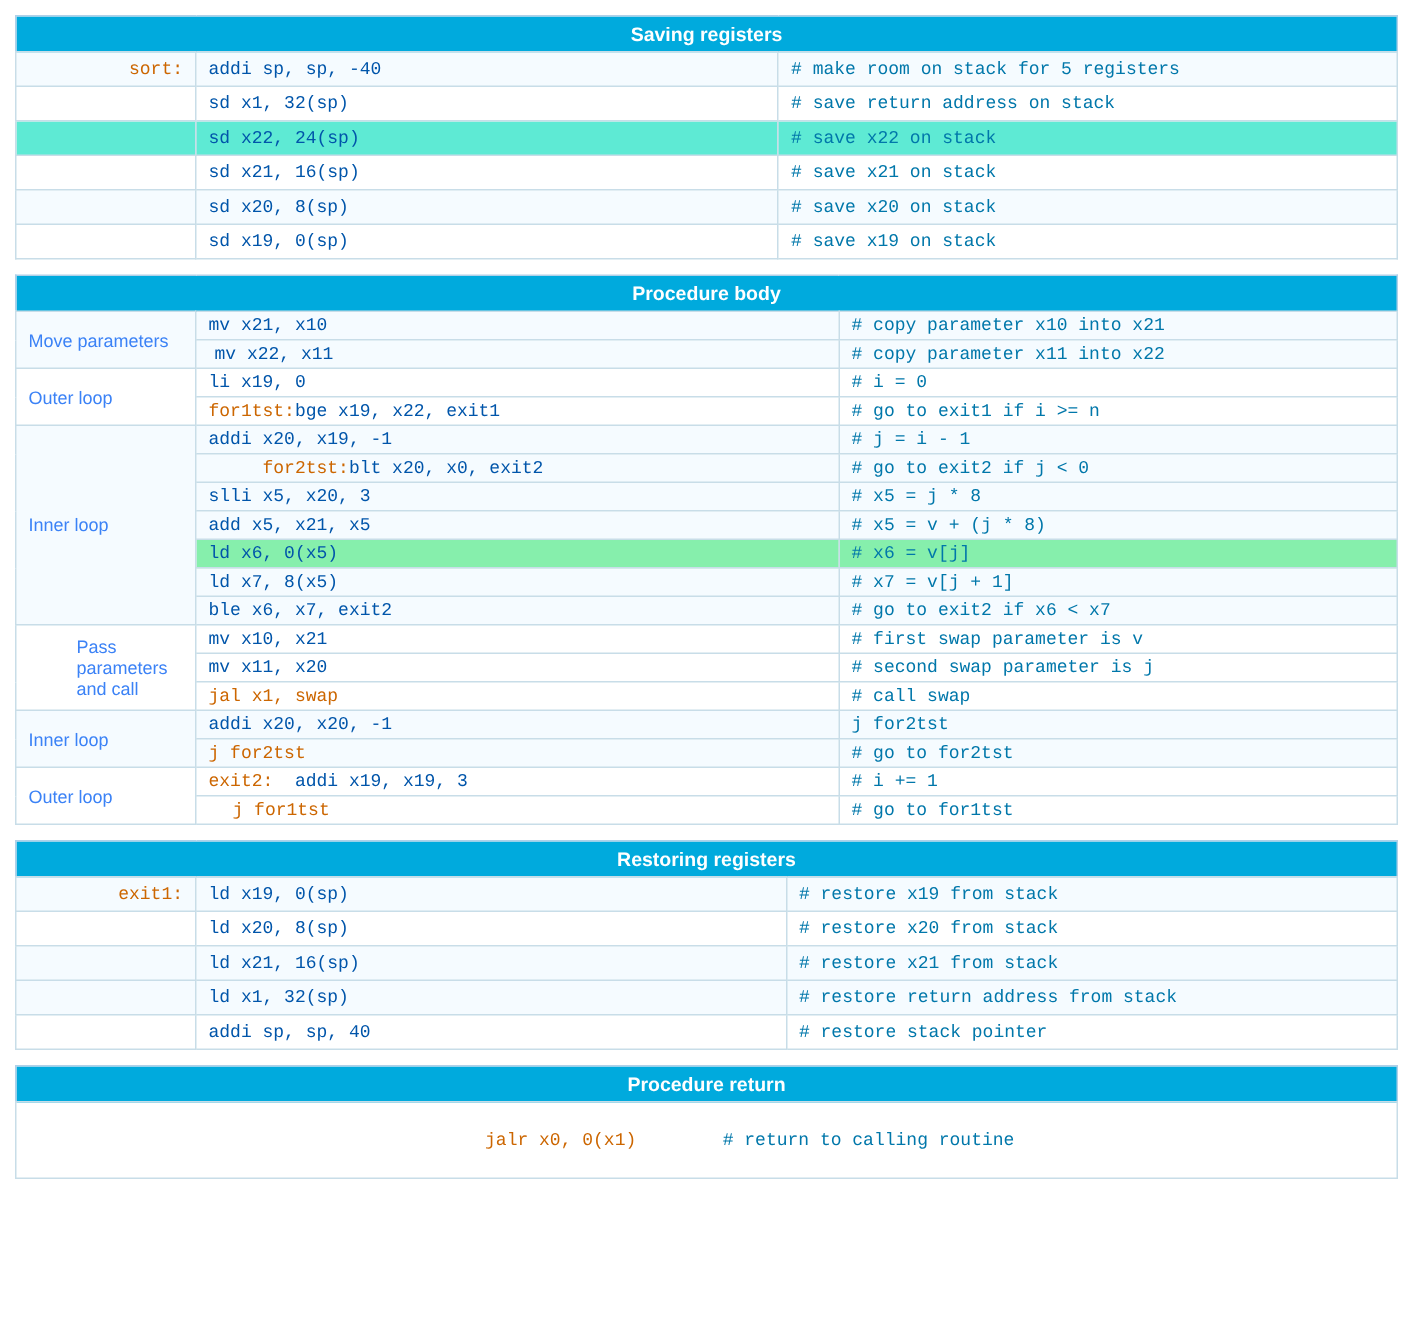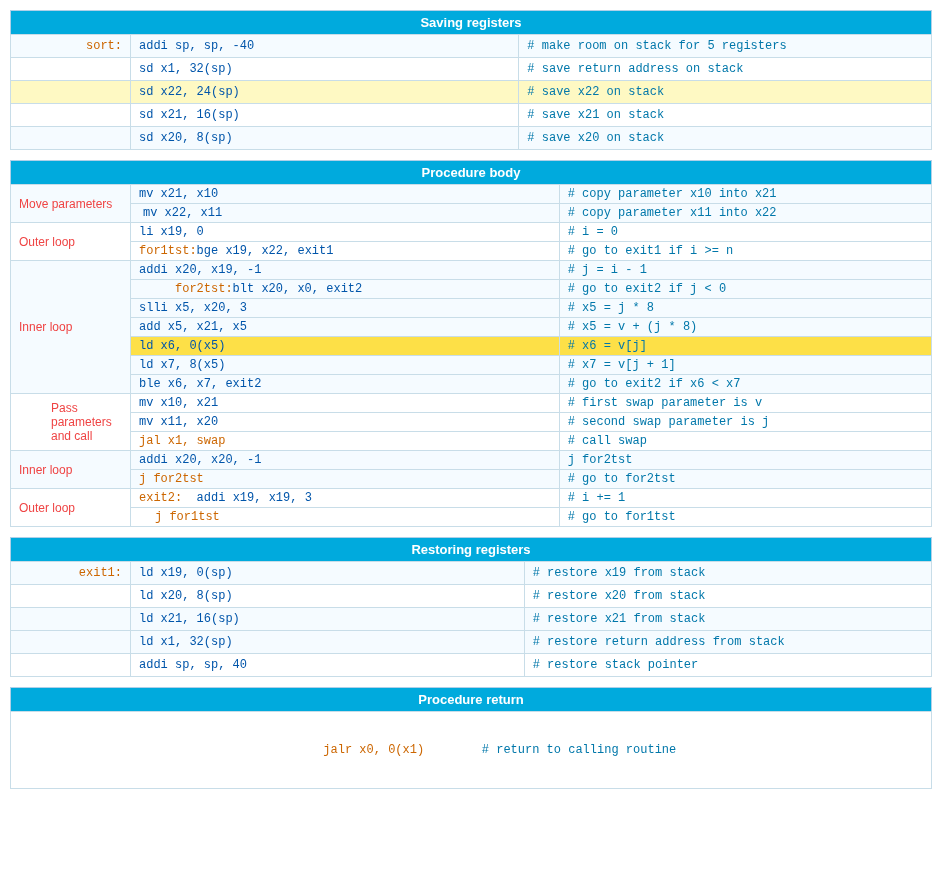--- a/index.html
+++ b/index.html
@@ -22,21 +22,21 @@
       text-align: center;
       padding: 4px 8px;
       font-size: 13px;
     }
     .label-cell {
       width: 120px;
       vertical-align: top;
       padding: 4px 8px;
       border: 1px solid #c8dde8;
       font-size: 12px;
-      color: #ef4444;
+      color: #3b82f6;
     }
     .code-cell {
       padding: 2px 8px;
       border: 1px solid #c8dde8;
       font-family: 'Courier New', Courier, monospace;
       font-size: 12px;
       white-space: pre;
     }
     .code-blue { color: #0055aa; }
     .code-orange { color: #cc6600; }
@@ -56,34 +56,39 @@
         <tr style="background:#f5fbff">
           <td class="label-cell" style="text-align:right; font-family:'Courier New',monospace; font-size:12px; color:#0055aa; min-width:100px;"><span class="code-orange">sort:</span></td>
           <td class="code-cell" style="min-width:260px;"><span class="code-blue">addi sp, sp, -40</span></td>
           <td class="code-cell"><span class="code-comment"># make room on stack for 5 registers</span></td>
         </tr>
         <tr style="background:#ffffff">
           <td class="label-cell" style="text-align:right; font-family:'Courier New',monospace; font-size:12px; color:#0055aa; min-width:100px;">&nbsp;</td>
           <td class="code-cell" style="min-width:260px;"><span class="code-blue">sd x1, 32(sp)</span></td>
           <td class="code-cell"><span class="code-comment"># save return address on stack</span></td>
         </tr>
-        <tr style="background:#fef9c3">
+        <tr style="background:#5eead4">
           <td class="label-cell" style="text-align:right; font-family:'Courier New',monospace; font-size:12px; color:#0055aa; min-width:100px;">&nbsp;</td>
           <td class="code-cell" style="min-width:260px;"><span class="code-blue">sd x22, 24(sp)</span></td>
           <td class="code-cell"><span class="code-comment"># save x22 on stack</span></td>
         </tr>
         <tr style="background:#ffffff">
           <td class="label-cell" style="text-align:right; font-family:'Courier New',monospace; font-size:12px; color:#0055aa; min-width:100px;">&nbsp;</td>
           <td class="code-cell" style="min-width:260px;"><span class="code-blue">sd x21, 16(sp)</span></td>
           <td class="code-cell"><span class="code-comment"># save x21 on stack</span></td>
         </tr>
         <tr style="background:#f5fbff">
           <td class="label-cell" style="text-align:right; font-family:'Courier New',monospace; font-size:12px; color:#0055aa; min-width:100px;">&nbsp;</td>
           <td class="code-cell" style="min-width:260px;"><span class="code-blue">sd x20, 8(sp)</span></td>
           <td class="code-cell"><span class="code-comment"># save x20 on stack</span></td>
+        </tr>
+        <tr style="background:#ffffff">
+          <td class="label-cell" style="text-align:right; font-family:'Courier New',monospace; font-size:12px; color:#0055aa; min-width:100px;">&nbsp;</td>
+          <td class="code-cell" style="min-width:260px;"><span class="code-blue">sd x19, 0(sp)</span></td>
+          <td class="code-cell"><span class="code-comment"># save x19 on stack</span></td>
         </tr>
       </tbody>
     </table>
     <table class="outer-table">
       <thead>
         <tr>
           <td colspan="3" class="section-header">Procedure body</td>
         </tr>
       </thead>
       <tbody>
@@ -115,21 +120,21 @@
           <td class="code-cell"><span class="code-comment"># go to exit2 if j &lt; 0</span></td>
         </tr>
         <tr style="background:#f5fbff">
           <td class="code-cell" style="min-width:260px;"><span class="code-blue">slli x5, x20, 3</span></td>
           <td class="code-cell"><span class="code-comment"># x5 = j * 8</span></td>
         </tr>
         <tr style="background:#f5fbff">
           <td class="code-cell" style="min-width:260px;"><span class="code-blue">add x5, x21, x5</span></td>
           <td class="code-cell"><span class="code-comment"># x5 = v + (j * 8)</span></td>
         </tr>
-        <tr style="background:#fde047">
+        <tr style="background:#86efac">
           <td class="code-cell" style="min-width:260px;"><span class="code-blue">ld x6, 0(x5)</span></td>
           <td class="code-cell"><span class="code-comment"># x6 = v[j]</span></td>
         </tr>
         <tr style="background:#f5fbff">
           <td class="code-cell" style="min-width:260px;"><span class="code-blue">ld x7, 8(x5)</span></td>
           <td class="code-cell"><span class="code-comment"># x7 = v[j + 1]</span></td>
         </tr>
         <tr style="background:#f5fbff">
           <td class="code-cell" style="min-width:260px;"><span class="code-blue">ble x6, x7, exit2</span></td>
           <td class="code-cell"><span class="code-comment"># go to exit2 if x6 &lt; x7</span></td>
@@ -202,19 +207,19 @@
       </tbody>
     </table>
     <table class="outer-table">
       <thead>
         <tr>
           <td colspan="3" class="section-header">Procedure return</td>
         </tr>
       </thead>
       <tbody>
         <tr>
-          <td colspan="3" class="code-cell" style="text-align:center; padding: 17px;">
+          <td colspan="3" class="code-cell" style="text-align:center; padding: 4px;">
         <span class="code-orange">jalr x0, 0(x1)</span>&nbsp;&nbsp;&nbsp;&nbsp;&nbsp;&nbsp;&nbsp;&nbsp;<span class="code-comment"># return to calling routine</span>
       </td>
         </tr>
       </tbody>
     </table>
   </div>
 
 </body></html>

